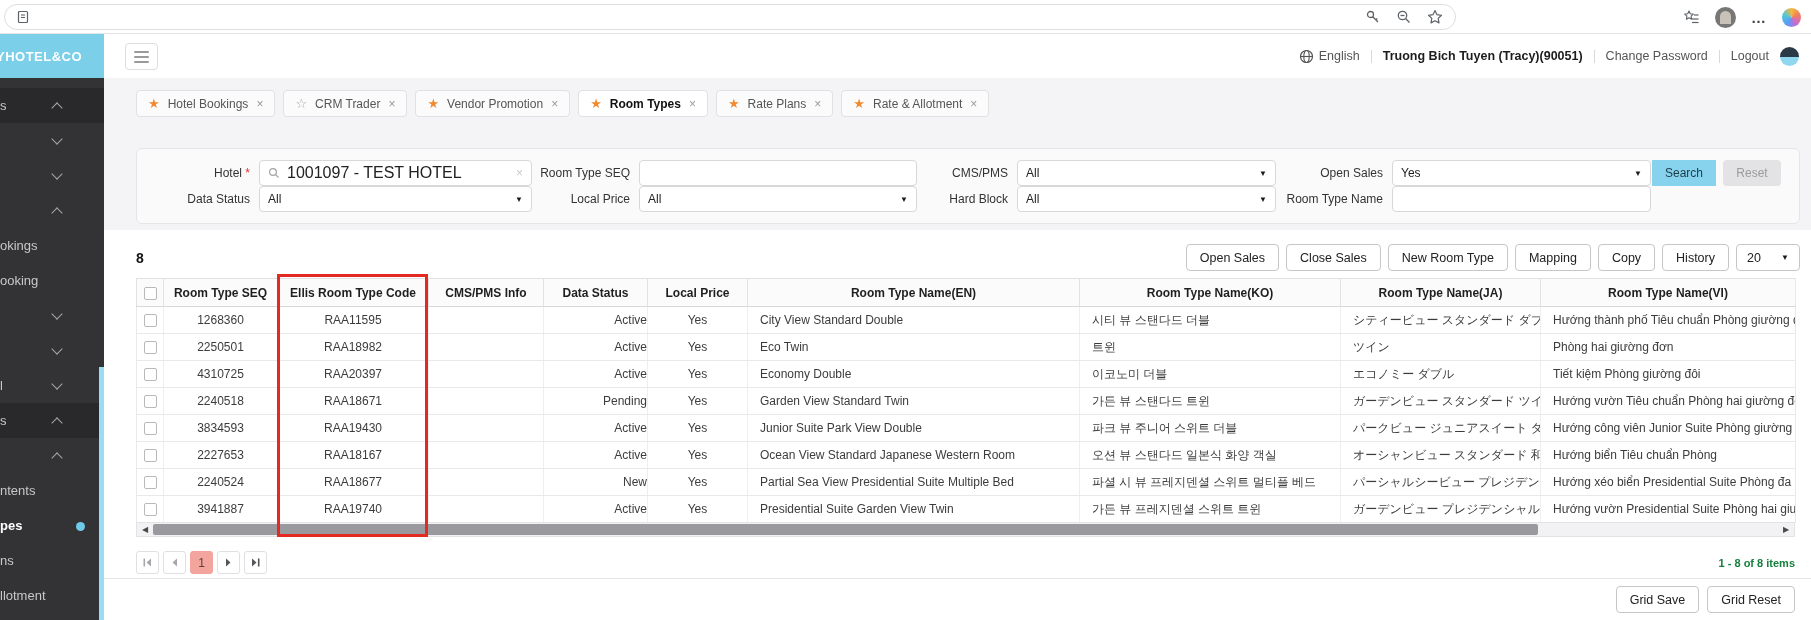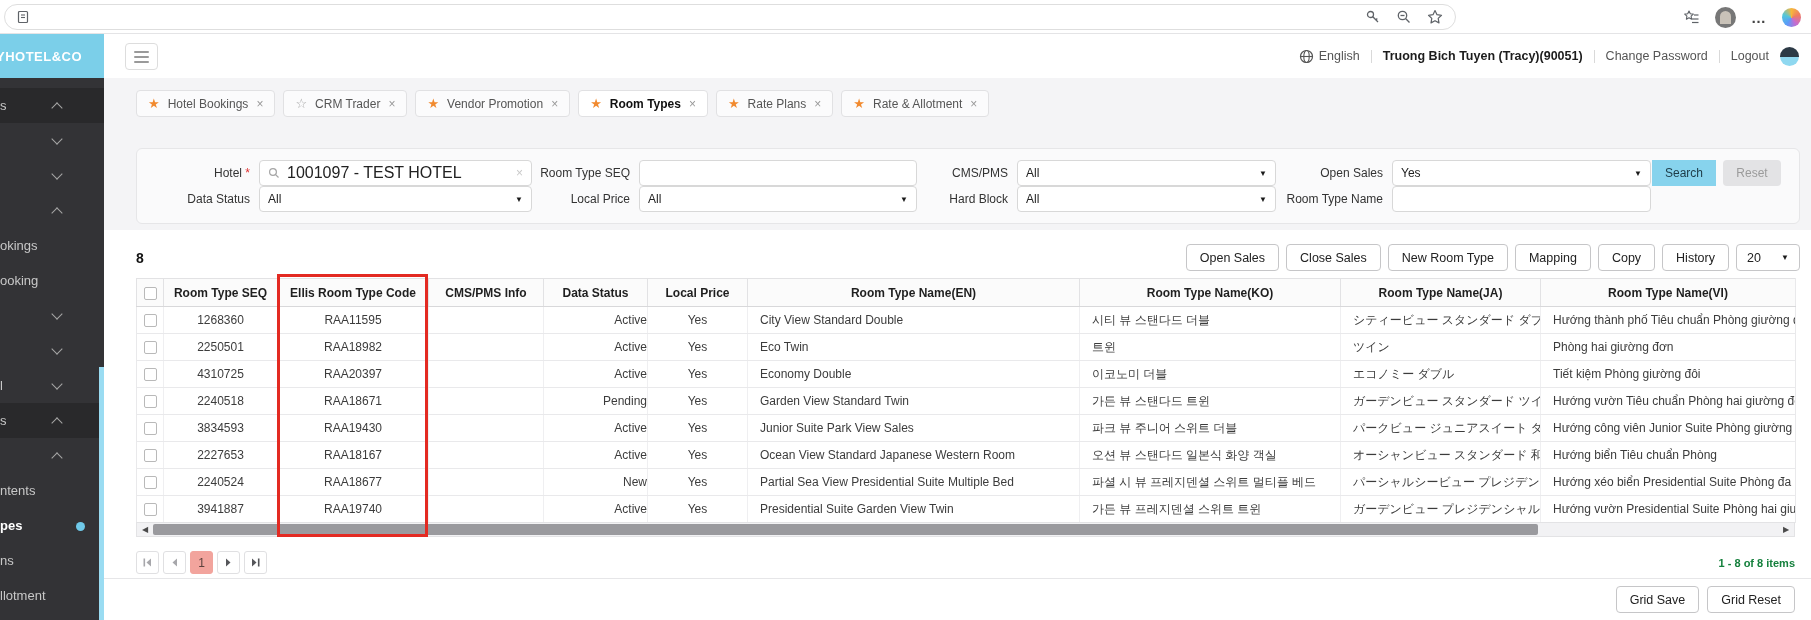--- a/index.html
+++ b/index.html
@@ -432,21 +432,21 @@
               <td class="lft">ガーデンビュー スタンダード ツイン</td>
               <td class="lft">Hướng vườn Tiêu chuẩn Phòng hai giường đơn</td>
             </tr>
             <tr>
               <td class="ctr"><span class="cbx"></span></td>
               <td class="ctr">3834593</td>
               <td class="ctr">RAA19430</td>
               <td class="ctr"></td>
               <td class="stat">Active</td>
               <td class="ctr">Yes</td>
-              <td class="lft">Junior Suite Park View Sales</td>
+              <td class="lft">Junior Suite Park View Double</td>
               <td class="lft">파크 뷰 주니어 스위트 더블</td>
               <td class="lft">パークビュー ジュニアスイート ダブル</td>
               <td class="lft">Hướng công viên Junior Suite Phòng giường đôi</td>
             </tr>
             <tr>
               <td class="ctr"><span class="cbx"></span></td>
               <td class="ctr">2227653</td>
               <td class="ctr">RAA18167</td>
               <td class="ctr"></td>
               <td class="stat">Active</td>

